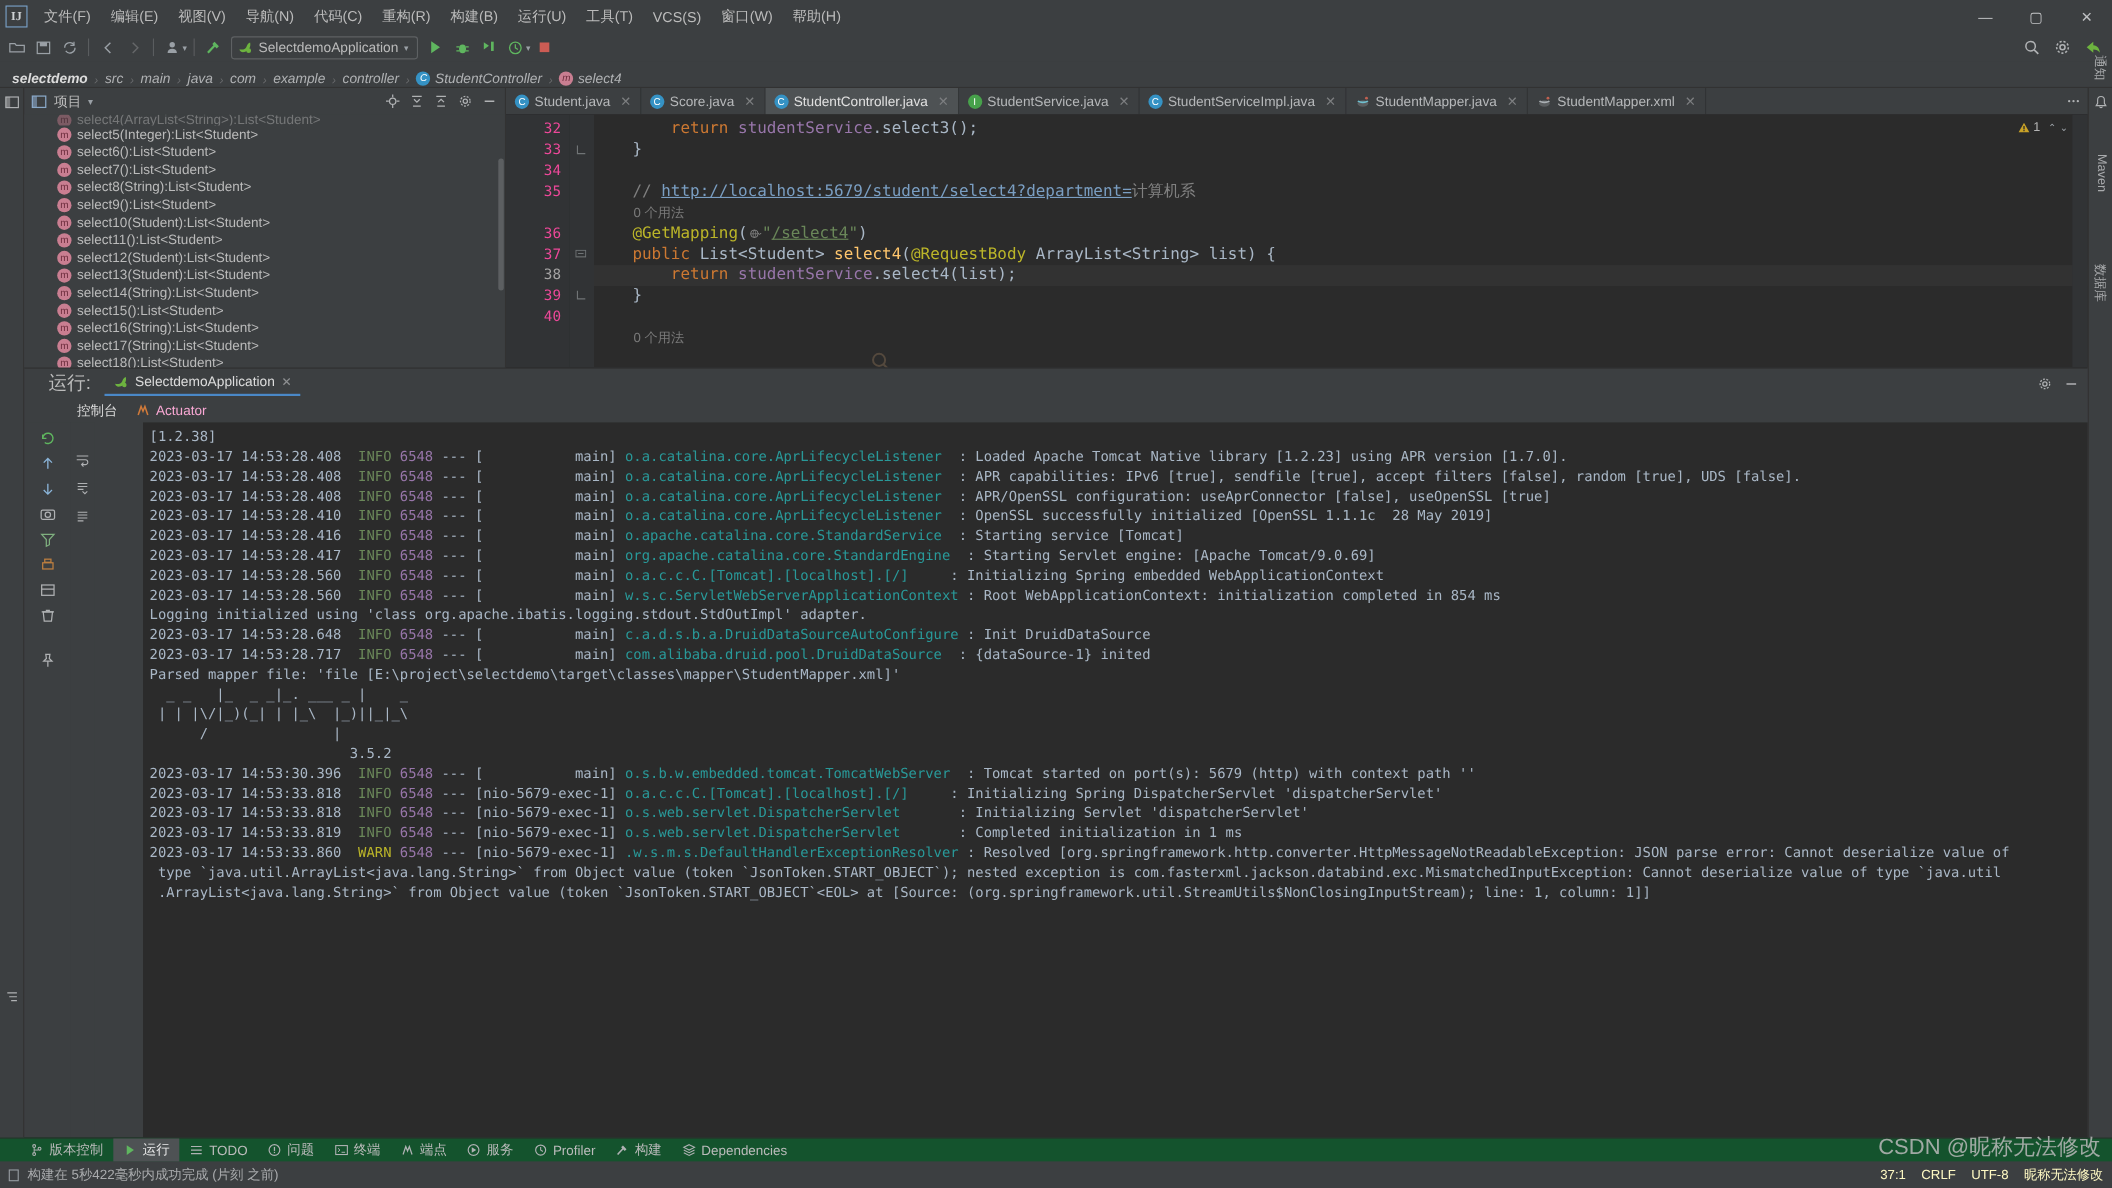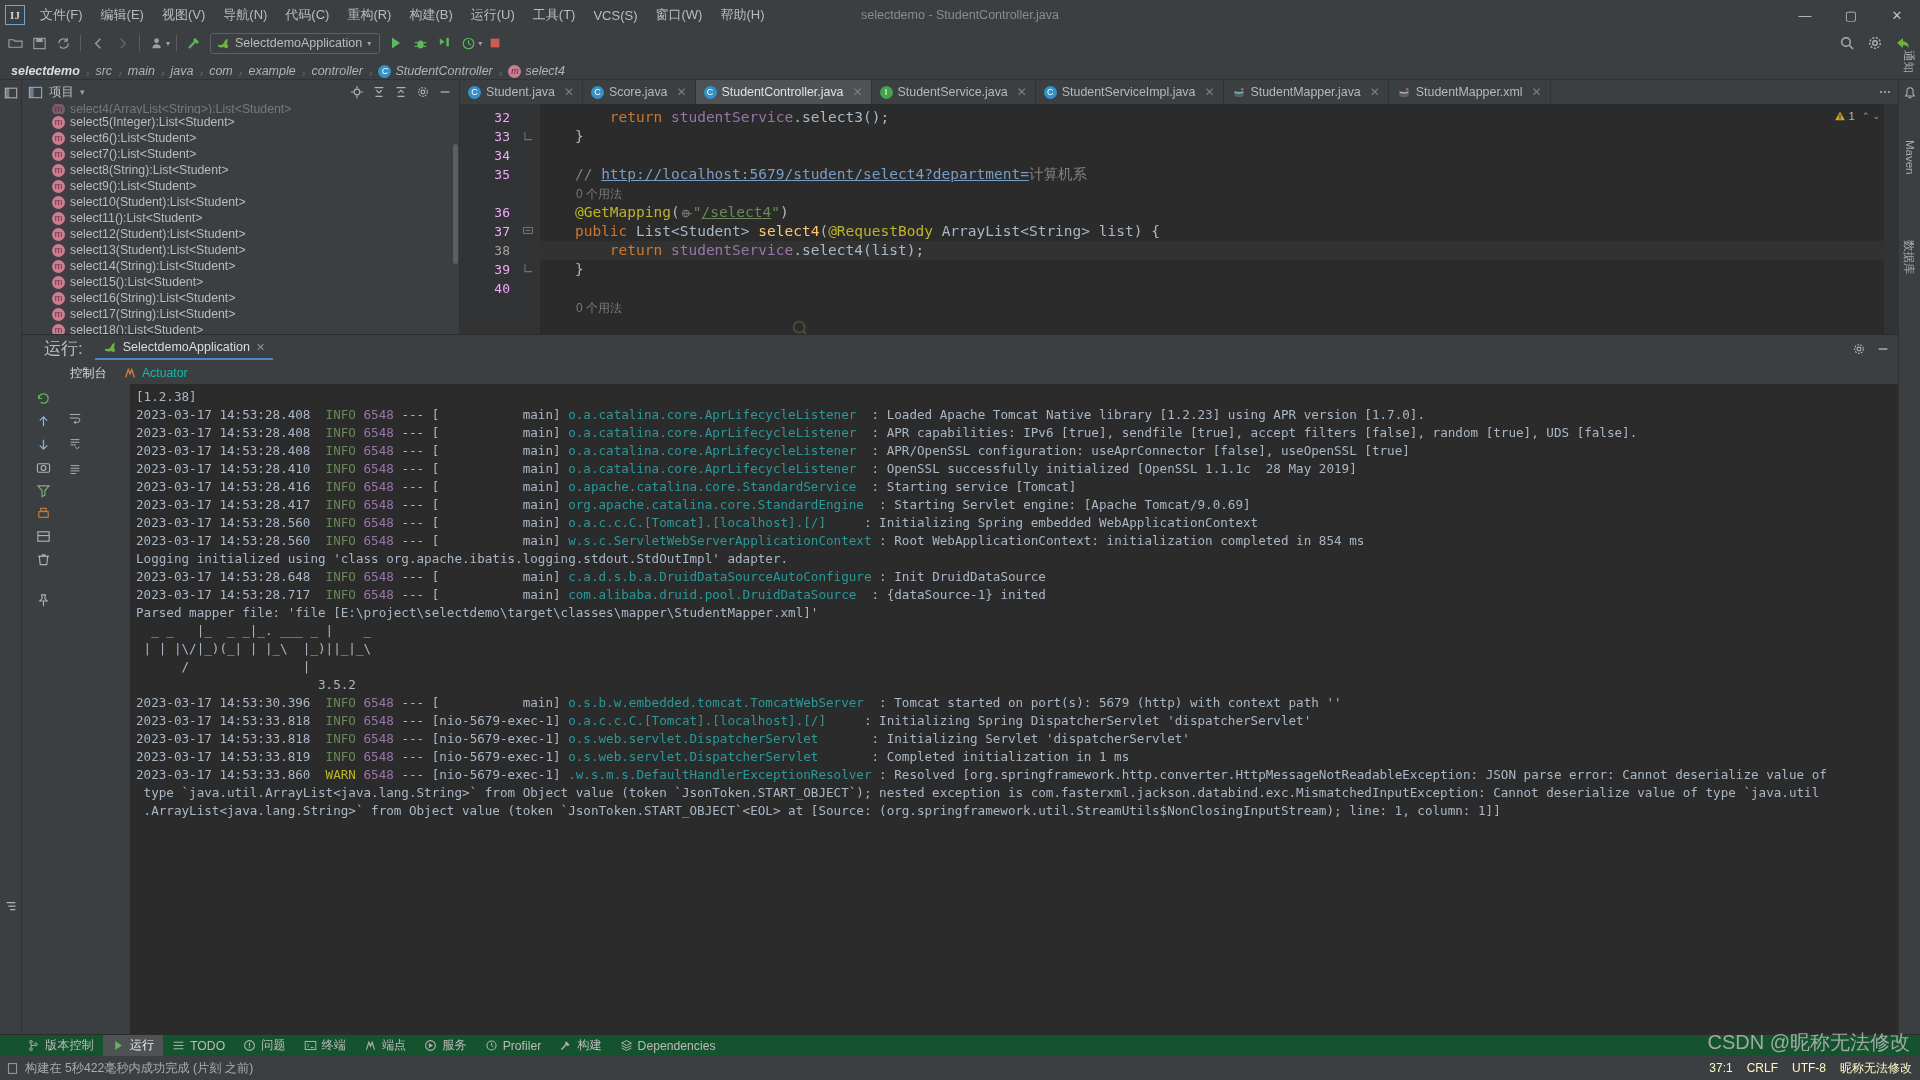--- a/index.html
+++ b/index.html
@@ -119,21 +119,21 @@
   .etabs-right { margin-left:auto; display:flex; align-items:center; padding:0 6px; }
 
   
   .code-wrap { flex:1 1 auto; display:flex; position:relative; background:#2b2b2b; min-height:0; overflow:hidden; }
   .gutter {
     width: 58px; flex:0 0 58px; background:#313335; position:relative;
     padding-top:4px;
   }
   .lnum {
     height:19px; line-height:19px; text-align:right; padding-right:8px;
-    color:#f0abfc; font-size:13px; font-family:"DejaVu Sans Mono", monospace;
+    color:#ec4899; font-size:13px; font-family:"DejaVu Sans Mono", monospace;
   }
   .fold-col { width:22px; flex:0 0 22px; background:#313335; position:relative; padding-top:4px; }
   .code-area {
     flex:1 1 auto; position:relative; padding-top:4px; overflow:hidden;
     font-family:"DejaVu Sans Mono", monospace; font-size:14.5px;
   }
   .cl { height:19px; line-height:19px; white-space:pre; color:#a9b7c6; }
   .cl.hl { background:#323232; }
   .kw { color:#cc7832; }
   .str { color:#6a8759; }
@@ -159,21 +159,21 @@
     padding-left:22px; gap:0px;
   }
   .run-label { color:#bbbbbb; font-size:17px; margin-right:12px; }
   .run-tab {
     display:flex; align-items:center; gap:6px; padding:3px 8px 4px;
     color:#dcdcdc; font-size:12.5px; border-bottom:2px solid #4a88c7;
   }
   .run-head-right { position:absolute; right:8px; display:flex; gap:10px; align-items:center; }
 
   .run-tabs2 { height:22px; display:flex; align-items:center; gap:16px; padding-left:48px; flex:0 0 22px; }
-  .rt2 { color:#14b8a6; font-size:12.3px; display:flex; align-items:center; gap:5px; }
+  .rt2 { color:#f9a8d4; font-size:12.3px; display:flex; align-items:center; gap:5px; }
   .rt2.sel { color:#dcdcdc; }
 
   .console-row { display:flex; flex:1 1 auto; min-height:0; }
   .run-rail { width:42px; flex:0 0 42px; background:#3c3f41; padding-top:4px;
               display:flex; flex-direction:column; align-items:center; gap:3px; }
   .run-rail2 { width:22px; flex:0 0 22px; background:#3c3f41; padding-top:24px;
               display:flex; flex-direction:column; align-items:center; gap:6px; }
   .rr-btn { width:20px; height:20px; display:flex; align-items:center; justify-content:center; }
 
   .console {
@@ -233,21 +233,20 @@
       <div class="menu-item">导航(N)</div>
       <div class="menu-item">代码(C)</div>
       <div class="menu-item">重构(R)</div>
       <div class="menu-item">构建(B)</div>
       <div class="menu-item">运行(U)</div>
       <div class="menu-item">工具(T)</div>
       <div class="menu-item">VCS(S)</div>
       <div class="menu-item">窗口(W)</div>
       <div class="menu-item">帮助(H)</div>
     </div>
-    <div class="win-title">selectdemo - StudentController.java</div>
     <div class="win-ctrls">
       <div class="win-btn">—</div>
       <div class="win-btn">▢</div>
       <div class="win-btn close">✕</div>
     </div>
   </div>
 
   <div class="toolbar">
     <div class="tb-btn">
       <svg width="15" height="15" viewBox="0 0 16 16">

